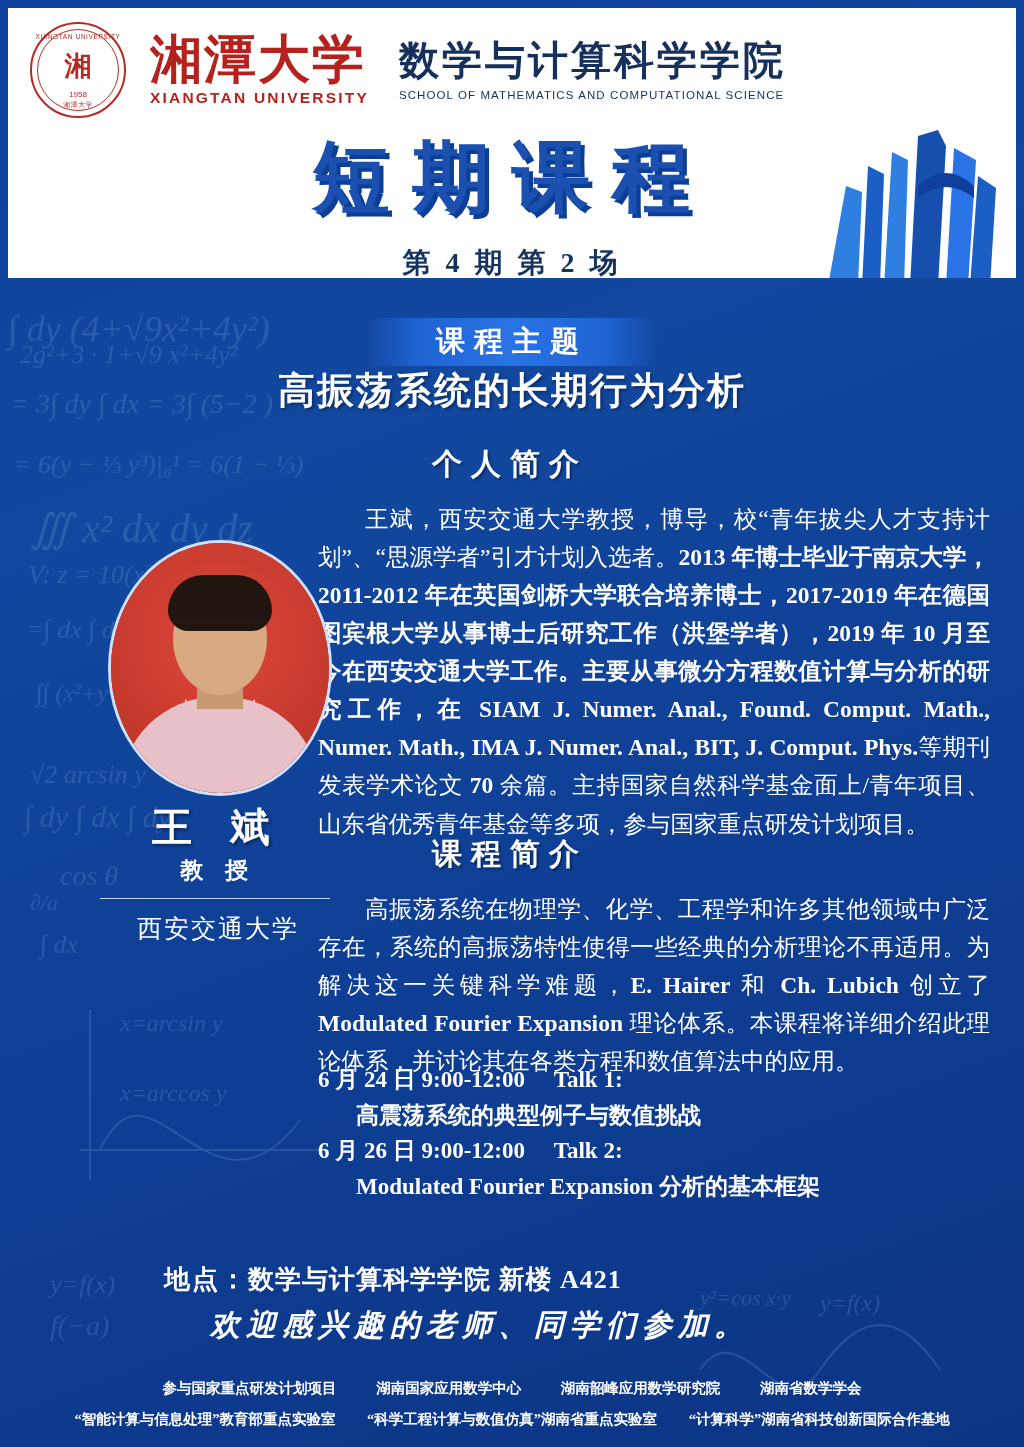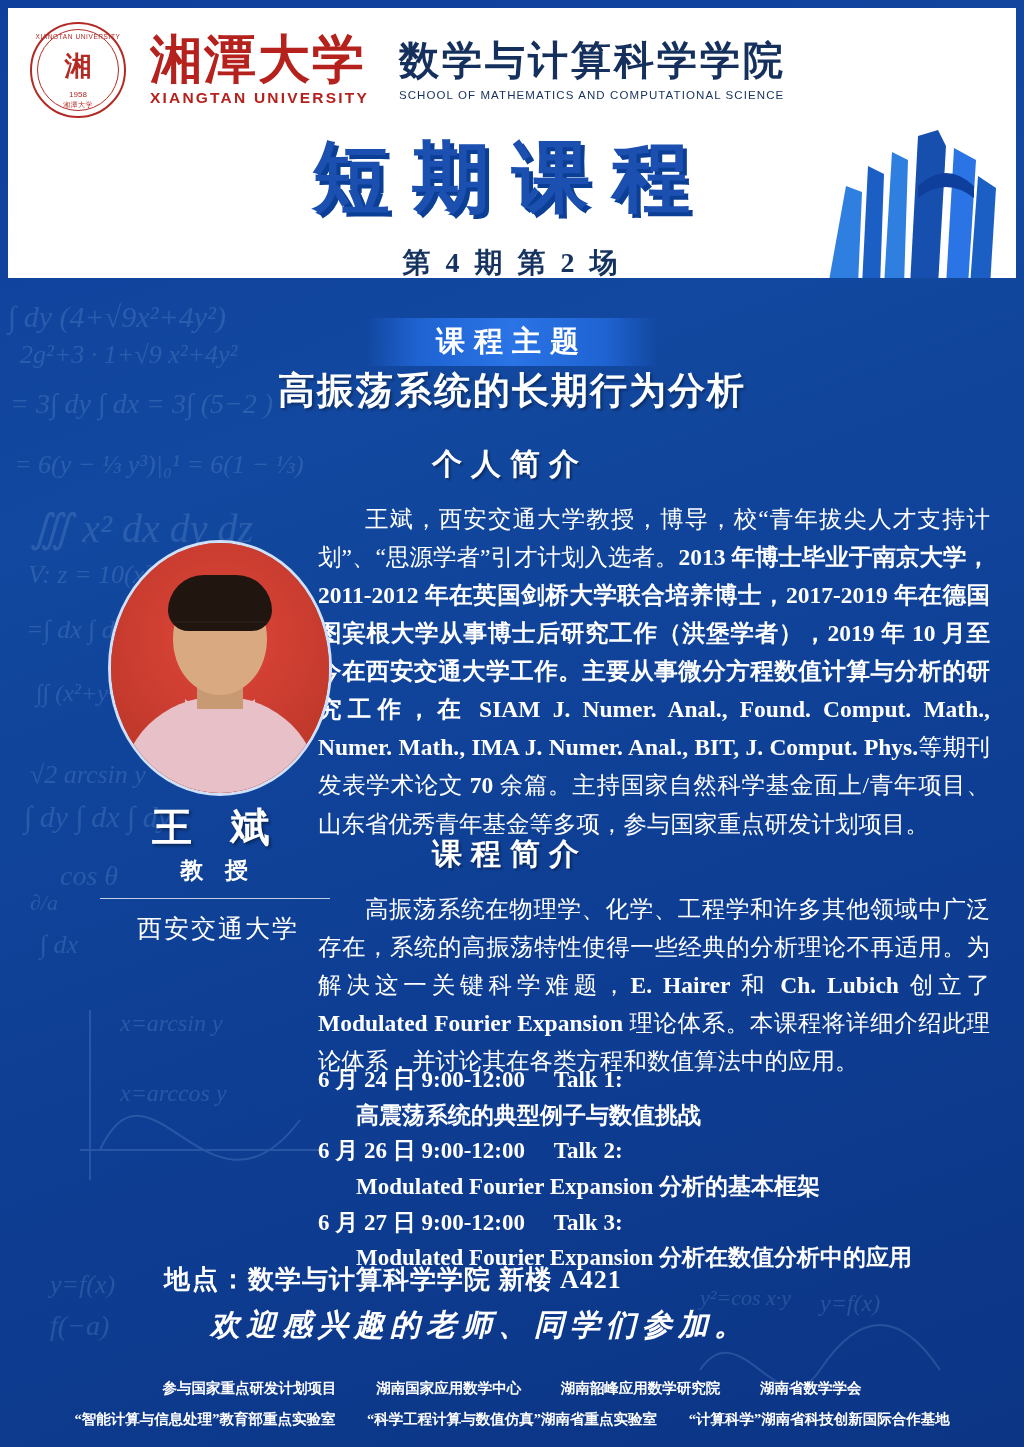--- a/index.html
+++ b/index.html
@@ -469,21 +469,21 @@
   .footer .row1 span { margin: 0 18px; }
   .footer .row2 { margin-top: 12px; }
   .footer .row2 span { margin: 0 14px; }
 </style>
 </head>
 <body>
 
 <div class="poster">
 
   <div class="math-texture">
-    <span style="left:8px;top:300px;font-size:30px;text-align:right;">∫ dy  (4+√9x²+4y²)</span>
+    <span style="left:8px;top:308px;font-size:36px;text-align:right;">∫ dy  (4+√9x²+4y²)</span>
     <span style="left:20px;top:340px;font-size:26px;">2g²+3 · 1+√9 x²+4y²</span>
     <span style="left:10px;top:388px;font-size:28px;">= 3∫ dy ∫ dx = 3∫ (5−2 )</span>
     <span style="left:14px;top:450px;font-size:26px;">= 6(y − ⅓ y³)|₀¹ = 6(1 − ⅓)</span>
     <span style="left:30px;top:505px;font-size:40px;">∭ x² dx dy dz</span>
     <span style="left:28px;top:560px;font-size:26px;">V: z = 10(x² + y²)</span>
     <span style="left:26px;top:615px;font-size:26px;">=∫ dx ∫ dy ∫ dz</span>
     <span style="left:36px;top:680px;font-size:24px;">∫∫ (x²+y²) dσ</span>
     <span style="left:30px;top:760px;font-size:26px;">√2  arcsin y</span>
     <span style="left:24px;top:800px;font-size:30px;">∫ dy ∫ dx ∫ dy</span>
     <span style="left:60px;top:860px;font-size:28px;">cos θ</span>
@@ -583,28 +583,20 @@
       <div class="talk-sub">高震荡系统的典型例子与数值挑战</div>
     </div>
     <div>
       <div class="talk-line">
         <span>6 月 26 日 9:00-12:00</span>
         &nbsp;&nbsp;&nbsp;
         <span>Talk 2:</span>
       </div>
       <div class="talk-sub">Modulated Fourier Expansion 分析的基本框架</div>
     </div>
-    <div>
-      <div class="talk-line">
-        <span>6 月 27 日 9:00-12:00</span>
-        &nbsp;&nbsp;&nbsp;
-        <span>Talk 3:</span>
-      </div>
-      <div class="talk-sub">Modulated Fourier Expansion 分析在数值分析中的应用</div>
-    </div>
   </div>
 
   <div class="venue">
     <span class="label">地点：</span><span>数学与计算科学学院  新楼 A421</span>
   </div>
 
   <div class="welcome">欢迎感兴趣的老师、同学们参加。</div>
 
   <div class="footer">
     <div class="row1">

